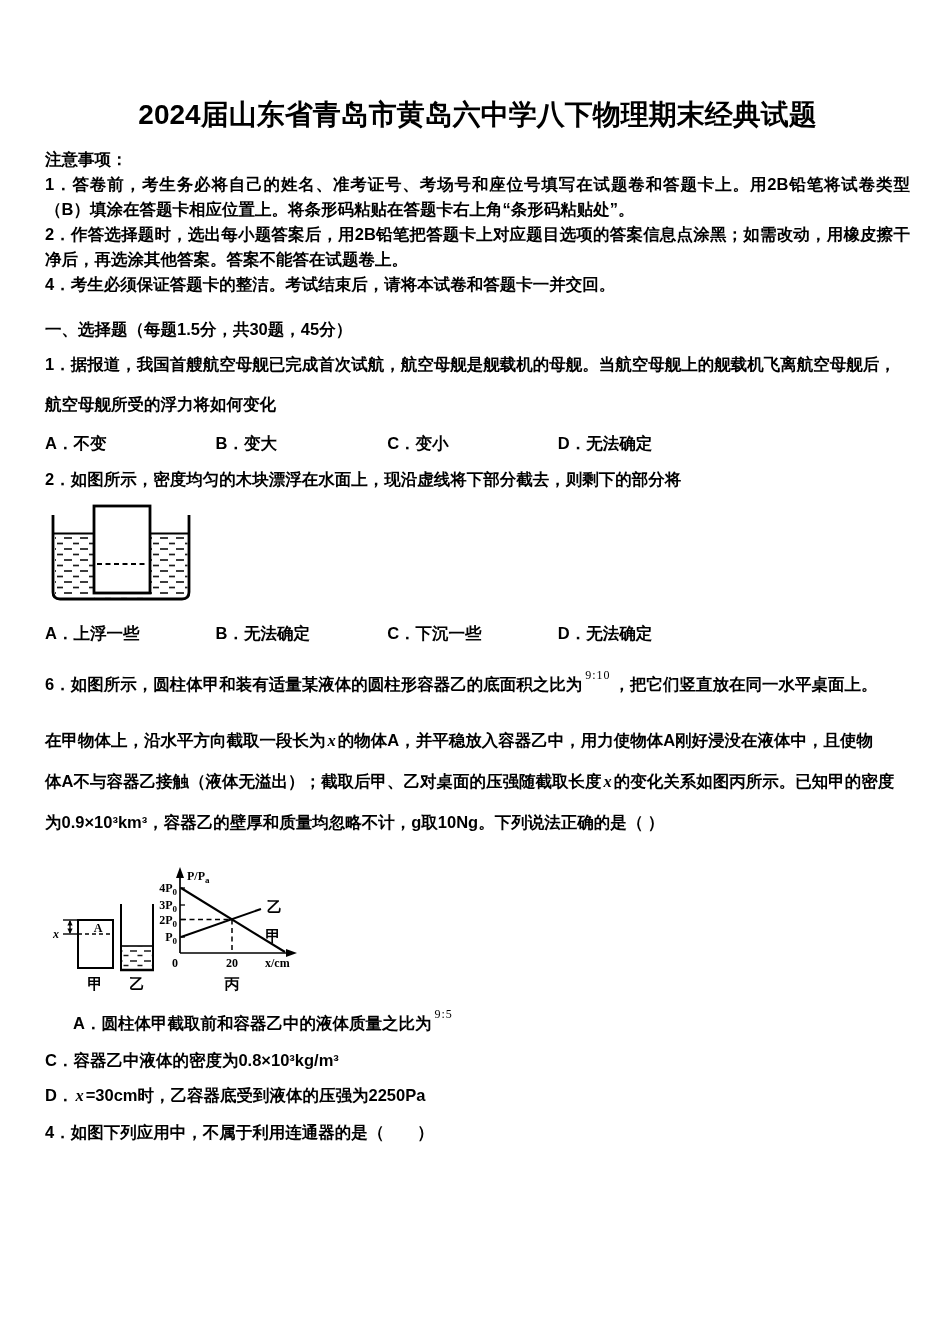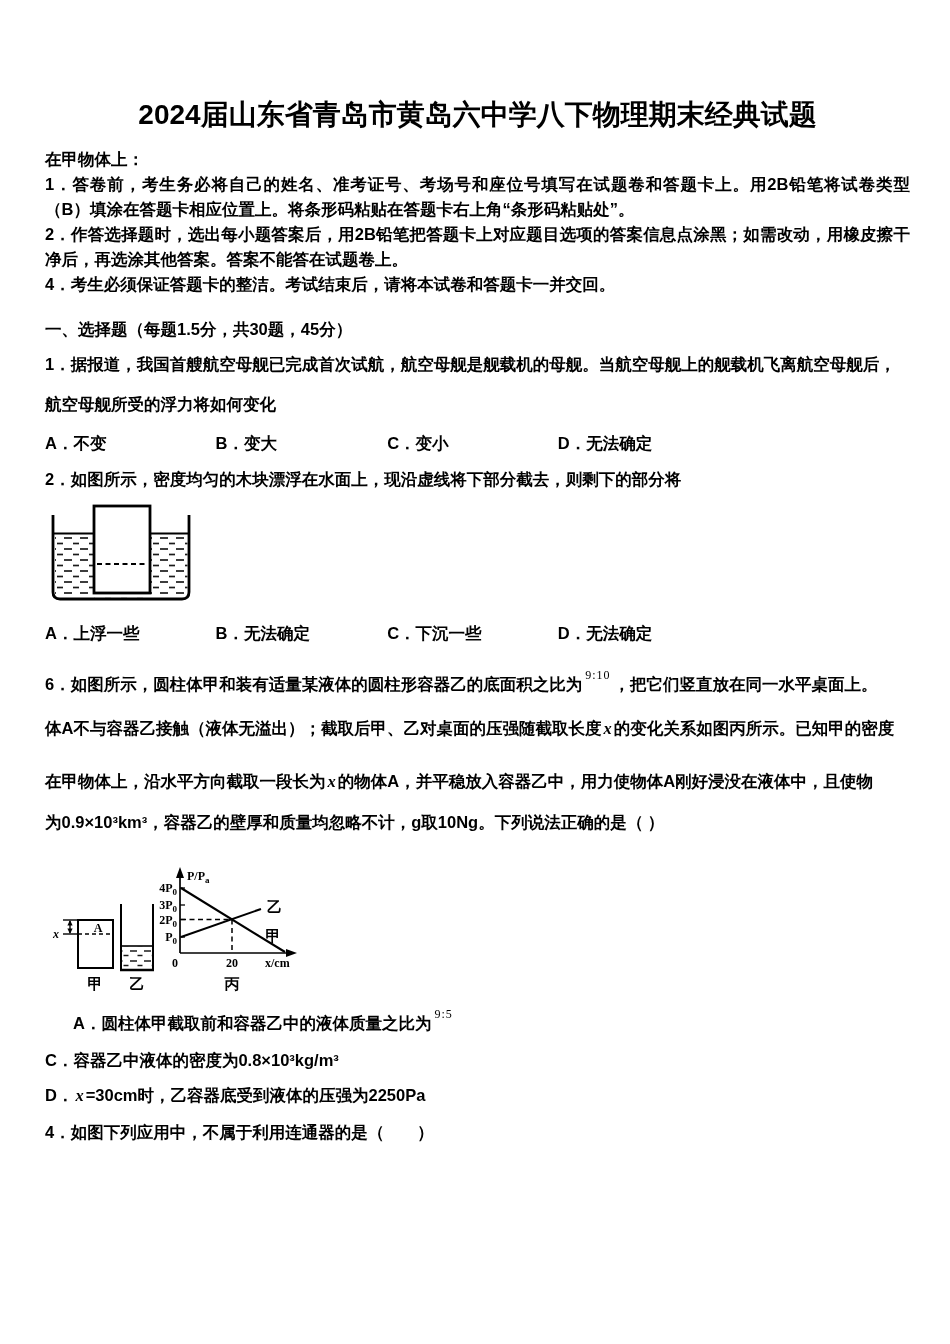--- a/index.html
+++ b/index.html
@@ -56,21 +56,21 @@
   .fig-cjk  { font-family:"Liberation Sans","DejaVu Sans",sans-serif; font-weight:700; fill:#000; }
 </style>
 </head>
 <body>
 
 <div class="page">
 
   <h1 class="title">2024届山东省青岛市黄岛六中学八下物理期末经典试题</h1>
 
   <div class="notice">
-    <p>在甲物体上：</p>
+    <p>注意事项：</p>
     <p>1．答卷前，考生务必将自己的姓名、准考证号、考场号和座位号填写在试题卷和答题卡上。用2B铅笔将试卷类型（B）填涂在答题卡相应位置上。将条形码粘贴在答题卡右上角“条形码粘贴处”。</p>
     <p>2．作答选择题时，选出每小题答案后，用2B铅笔把答题卡上对应题目选项的答案信息点涂黑；如需改动，用橡皮擦干净后，再选涂其他答案。答案不能答在试题卷上。</p>
     <p>4．考生必须保证答题卡的整洁。考试结束后，请将本试卷和答题卡一并交回。</p>
   </div>
 
   <p class="section-heading">一、选择题（每题1.5分，共30题，45分）</p>
 
   <div>
     <p class="qline q1-first">1．据报道，我国首艘航空母舰已完成首次试航，航空母舰是舰载机的母舰。当航空母舰上的舰载机飞离航空母舰后，</p>
     <p class="qline">航空母舰所受的浮力将如何变化</p>
@@ -104,22 +104,22 @@
     <div class="options-row q2-options">
       <span class="opt w1">A．上浮一些</span>
       <span class="opt w2">B．无法确定</span>
       <span class="opt w3">C．下沉一些</span>
       <span class="opt">D．无法确定</span>
     </div>
   </div>
 
   <div>
     <p class="qline q3-line1"><span>6．如图所示，圆柱体甲和装有适量某液体的圆柱形容器乙的底面积之比为</span><span class="sup-ratio">9:10</span><span>，把它们竖直放在同一水平桌面上。</span></p>
+    <p class="qline q3-line2"><span>在甲物体上，沿水平方向截取一段长为</span><span class="var-x">x</span><span>的物体A，并平稳放入容器乙中，用力使物体A刚好浸没在液体中，且使物</span></p>
     <p class="qline"><span>体A不与容器乙接触（液体无溢出）；截取后甲、乙对桌面的压强随截取长度</span><span class="var-x">x</span><span>的变化关系如图丙所示。已知甲的密度</span></p>
-    <p class="qline q3-line2"><span>在甲物体上，沿水平方向截取一段长为</span><span class="var-x">x</span><span>的物体A，并平稳放入容器乙中，用力使物体A刚好浸没在液体中，且使物</span></p>
     <p class="qline">为0.9×10³km³，容器乙的壁厚和质量均忽略不计，g取10Ng。下列说法正确的是（ ）</p>
 
     <svg class="fig3" width="320" height="140" viewBox="0 0 320 140" xmlns="http://www.w3.org/2000/svg">
       <defs>
         <pattern id="wdash2" width="14" height="10" patternUnits="userSpaceOnUse">
           <line x1="1" y1="3" x2="8" y2="3" stroke="#1a1a1a" stroke-width="1.5"></line>
           <line x1="8.5" y1="7.5" x2="13.5" y2="7.5" stroke="#1a1a1a" stroke-width="1.5"></line>
         </pattern>
       </defs>
 

